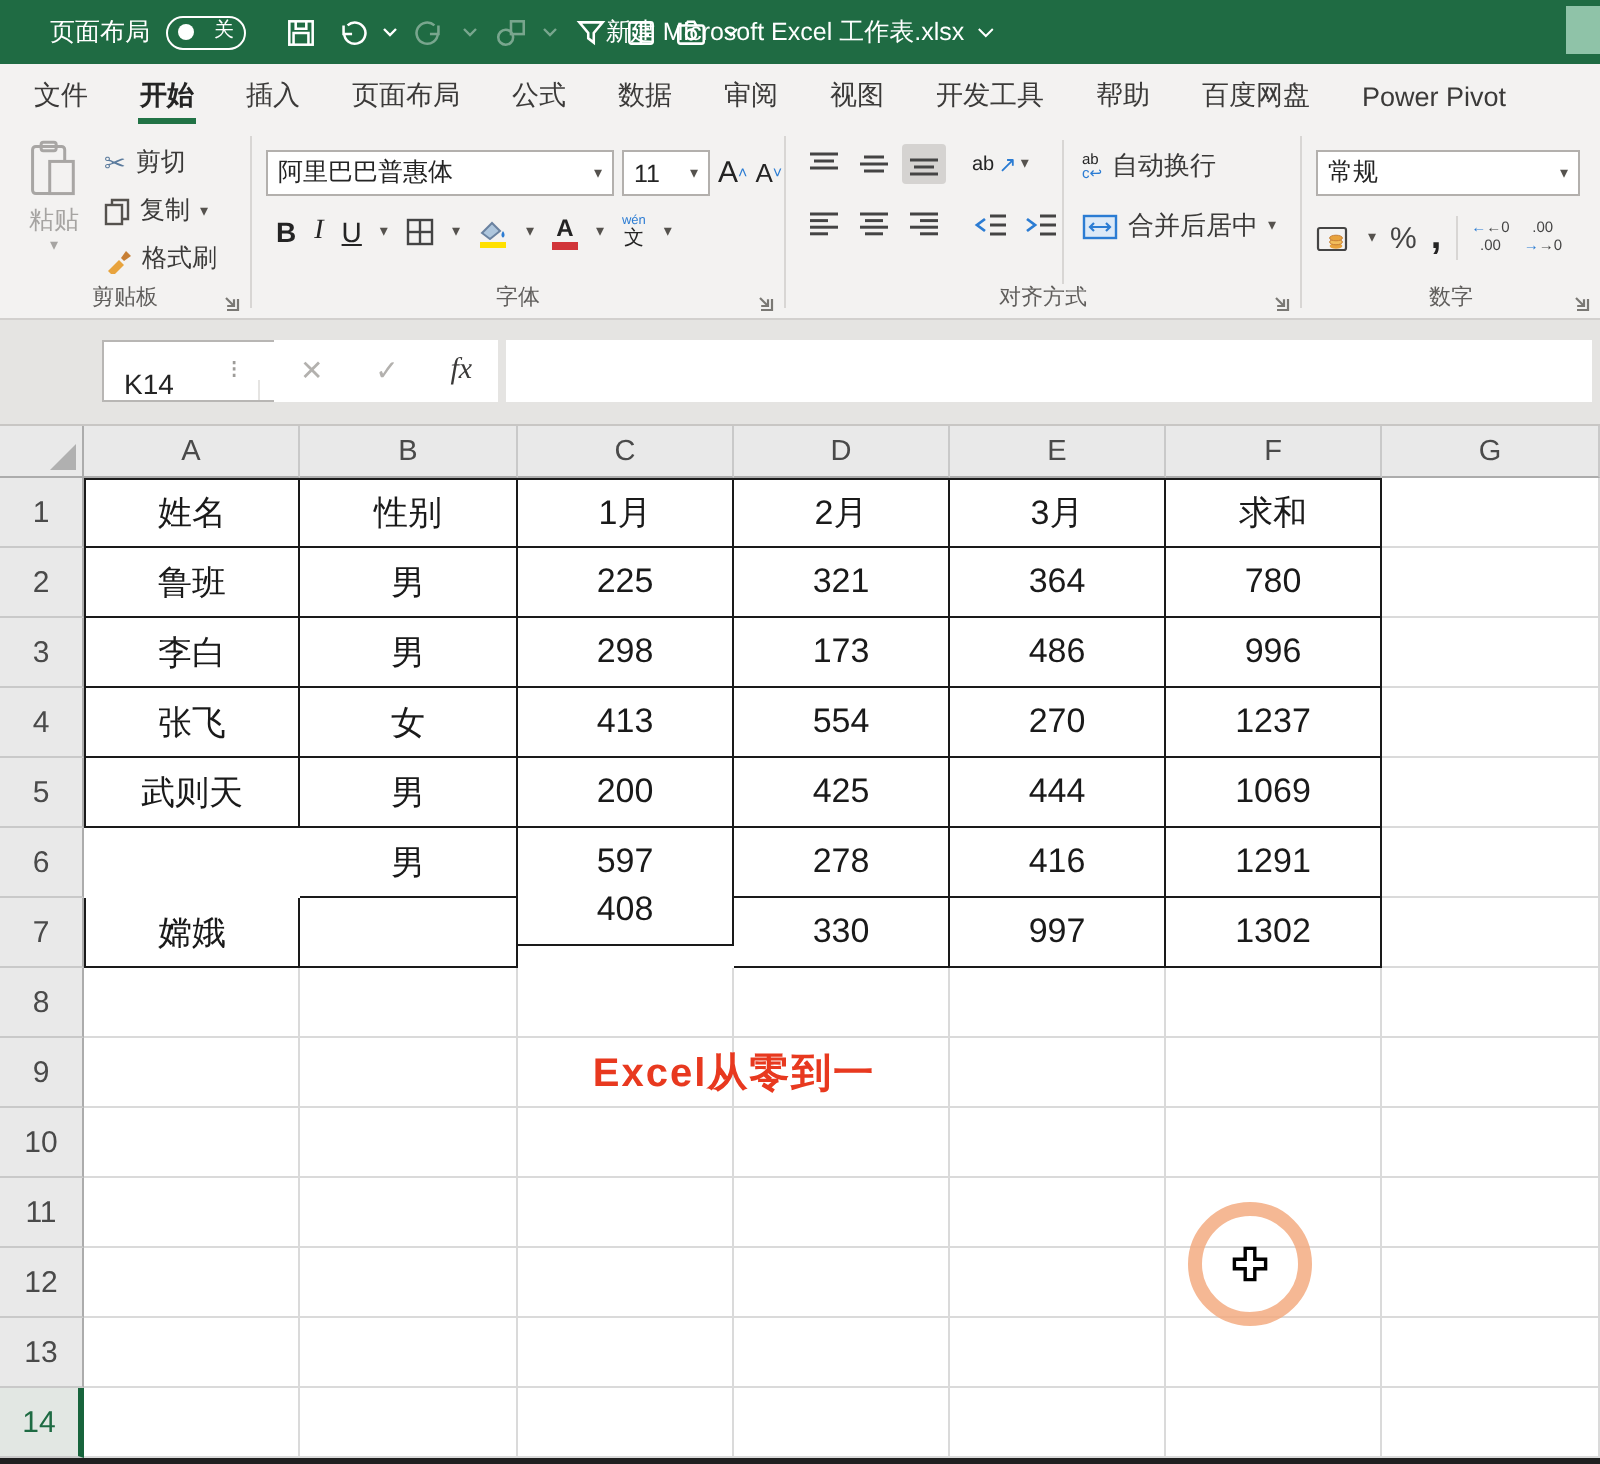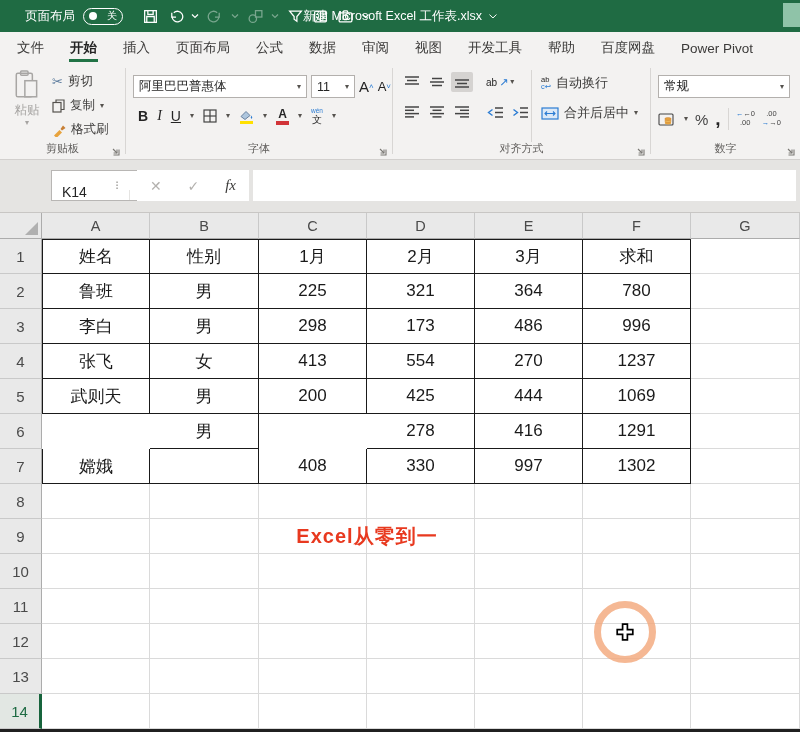--- a/index.html
+++ b/index.html
@@ -500,27 +500,28 @@
       <div class="gcell tc" style="left: 583px; width: 108px; top: 131px; height: 35px;">1237</div>
       <div class="gcell" style="left: 691px; width: 109px; top: 131px; height: 35px;"></div>
       <div class="gcell tc tl" style="left: 42px; width: 108px; top: 166px; height: 35px;">武则天</div>
       <div class="gcell tc" style="left: 150px; width: 109px; top: 166px; height: 35px;">男</div>
       <div class="gcell tc" style="left: 259px; width: 108px; top: 166px; height: 35px;">200</div>
       <div class="gcell tc" style="left: 367px; width: 108px; top: 166px; height: 35px;">425</div>
       <div class="gcell tc" style="left: 475px; width: 108px; top: 166px; height: 35px;">444</div>
       <div class="gcell tc" style="left: 583px; width: 108px; top: 166px; height: 35px;">1069</div>
       <div class="gcell" style="left: 691px; width: 109px; top: 166px; height: 35px;"></div>
       <div class="gcell tc" style="left: 150px; width: 109px; top: 201px; height: 35px;">男</div>
+      <div class="gcell tc" style="left: 259px; width: 108px; top: 201px; height: 35px;">597</div>
       <div class="gcell tc" style="left: 367px; width: 108px; top: 201px; height: 35px;">278</div>
       <div class="gcell tc" style="left: 475px; width: 108px; top: 201px; height: 35px;">416</div>
       <div class="gcell tc" style="left: 583px; width: 108px; top: 201px; height: 35px;">1291</div>
       <div class="gcell" style="left: 691px; width: 109px; top: 201px; height: 35px;"></div>
       <div class="gcell tc tl" style="left: 42px; width: 108px; top: 236px; height: 35px;">嫦娥</div>
       <div class="gcell tc" style="left: 150px; width: 109px; top: 236px; height: 35px;"></div>
-      <div class="gcell tc" style="left: 259px; width: 108px; top: 236px; height: 35px;">408</div>
+      <div class="gcell tc" style="left: 259px; width: 108px; top: 225px; height: 35px;">408</div>
       <div class="gcell tc" style="left: 367px; width: 108px; top: 236px; height: 35px;">330</div>
       <div class="gcell tc" style="left: 475px; width: 108px; top: 236px; height: 35px;">997</div>
       <div class="gcell tc" style="left: 583px; width: 108px; top: 236px; height: 35px;">1302</div>
       <div class="gcell" style="left: 691px; width: 109px; top: 236px; height: 35px;"></div>
       <div class="gcell" style="left: 42px; width: 108px; top: 271px; height: 35px;"></div>
       <div class="gcell" style="left: 150px; width: 109px; top: 271px; height: 35px;"></div>
       <div class="gcell" style="left: 259px; width: 108px; top: 271px; height: 35px;"></div>
       <div class="gcell" style="left: 367px; width: 108px; top: 271px; height: 35px;"></div>
       <div class="gcell" style="left: 475px; width: 108px; top: 271px; height: 35px;"></div>
       <div class="gcell" style="left: 583px; width: 108px; top: 271px; height: 35px;"></div>

